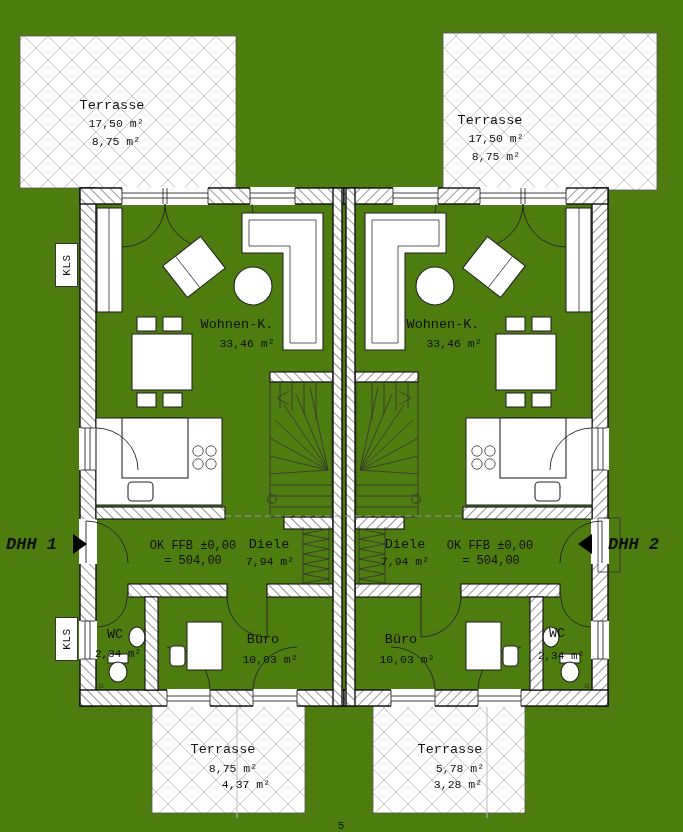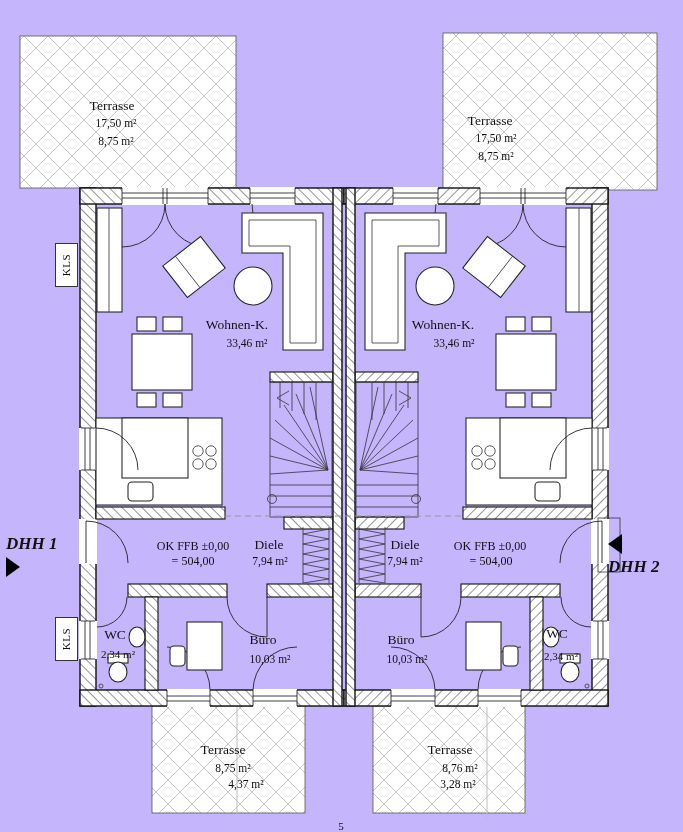--- a/index.html
+++ b/index.html
@@ -1,36 +1,36 @@
 <!DOCTYPE html>
 <html><head>
 <meta charset="utf-8">
 <style>
   html,body{margin:0;padding:0;background:#fff;}
-  #plan{position:relative;width:683px;height:832px;background:#c4b5fd;overflow:hidden;
-        font-family:Liberation Serif, serif;color:#111;}
+  #plan{position:relative;width:683px;height:832px;background:#4d7c0f;overflow:hidden;
+        font-family:Liberation Mono, monospace;color:#111;}
   #plan svg{position:absolute;left:0;top:0;}
   .wall{fill:url(#wh);stroke:#111;stroke-width:1.4;}
   .wall2{fill:url(#wh);stroke:#111;stroke-width:1.1;}
   .op{fill:#fff;stroke:none;}
   .win{stroke:#111;stroke-width:.8;fill:none;}
   .furn{stroke:#222;stroke-width:1.05;fill:#fff;}
   .thin{stroke:#333;stroke-width:.8;fill:none;}
   .door{stroke:#222;stroke-width:.9;fill:none;}
   .dash{stroke:#999;stroke-width:1;stroke-dasharray:6 4;}
   .sect{stroke:#bdbdbd;stroke-width:1;}
   .terr{fill:url(#th);stroke:#555;stroke-width:.8;}
   .lbl{position:absolute;transform:translate(-50%,-50%);white-space:nowrap;
        text-align:center;line-height:1;}
   .t14{font-size:13.5px;}
   .t12{font-size:11.5px;}
   .t13{font-size:12px;}
   .t11{font-size:11px;}
-  .dhh{position:absolute;display:flex;align-items:flex-start;gap:3px;
-       font-size:17px;font-weight:bold;font-style:italic;flex-direction:column;}
+  .dhh{position:absolute;display:flex;align-items:center;gap:16px;
+       font-size:17px;font-weight:bold;font-style:italic;}
   .tri-r{width:0;height:0;border-top:10px solid transparent;
          border-bottom:10px solid transparent;border-left:14px solid #000;}
   .tri-l{width:0;height:0;border-top:10px solid transparent;
          border-bottom:10px solid transparent;border-right:14px solid #000;}
   .kls{position:absolute;width:23px;height:44px;border:1px solid #333;background:#fff;
        display:flex;align-items:center;justify-content:center;box-sizing:border-box;}
   .kls span{transform:rotate(-90deg);font-size:11px;letter-spacing:.5px;}
 </style>
 </head>
 <body>
@@ -196,30 +196,30 @@
   <div class="lbl t14" style="left:115px;top:635px">WC</div>
   <div class="lbl t11" style="left:118px;top:654px">2,34 m²</div>
   <div class="lbl t14" style="left:557px;top:634px">WC</div>
   <div class="lbl t11" style="left:561px;top:656px">2,34 m²</div>
 
   <div class="lbl t14" style="left:223px;top:750px">Terrasse</div>
   <div class="lbl t12" style="left:233px;top:769px">8,75 m²</div>
   <div class="lbl t12" style="left:246px;top:785px">4,37 m²</div>
 
   <div class="lbl t14" style="left:450px;top:750px">Terrasse</div>
-  <div class="lbl t12" style="left:460px;top:769px">8,76 m²</div>
+  <div class="lbl t12" style="left:460px;top:769px">5,78 m²</div>
   <div class="lbl t12" style="left:458px;top:785px">3,28 m²</div>
 
   <div class="lbl t11" style="left:341px;top:826px">5</div>
 
   <div class="dhh" style="left:6px;top:534px">
     <span>DHH 1</span>
     <span class="tri-r"></span>
   </div>
-  <div class="dhh" style="left:608px;top:534px">
+  <div class="dhh" style="left:578px;top:534px">
     <span class="tri-l"></span>
     <span>DHH 2</span>
   </div>
 
   <div class="kls" style="left:55px;top:243px">
     <span>KLS</span>
   </div>
   <div class="kls" style="left:55px;top:617px">
     <span>KLS</span>
   </div>

